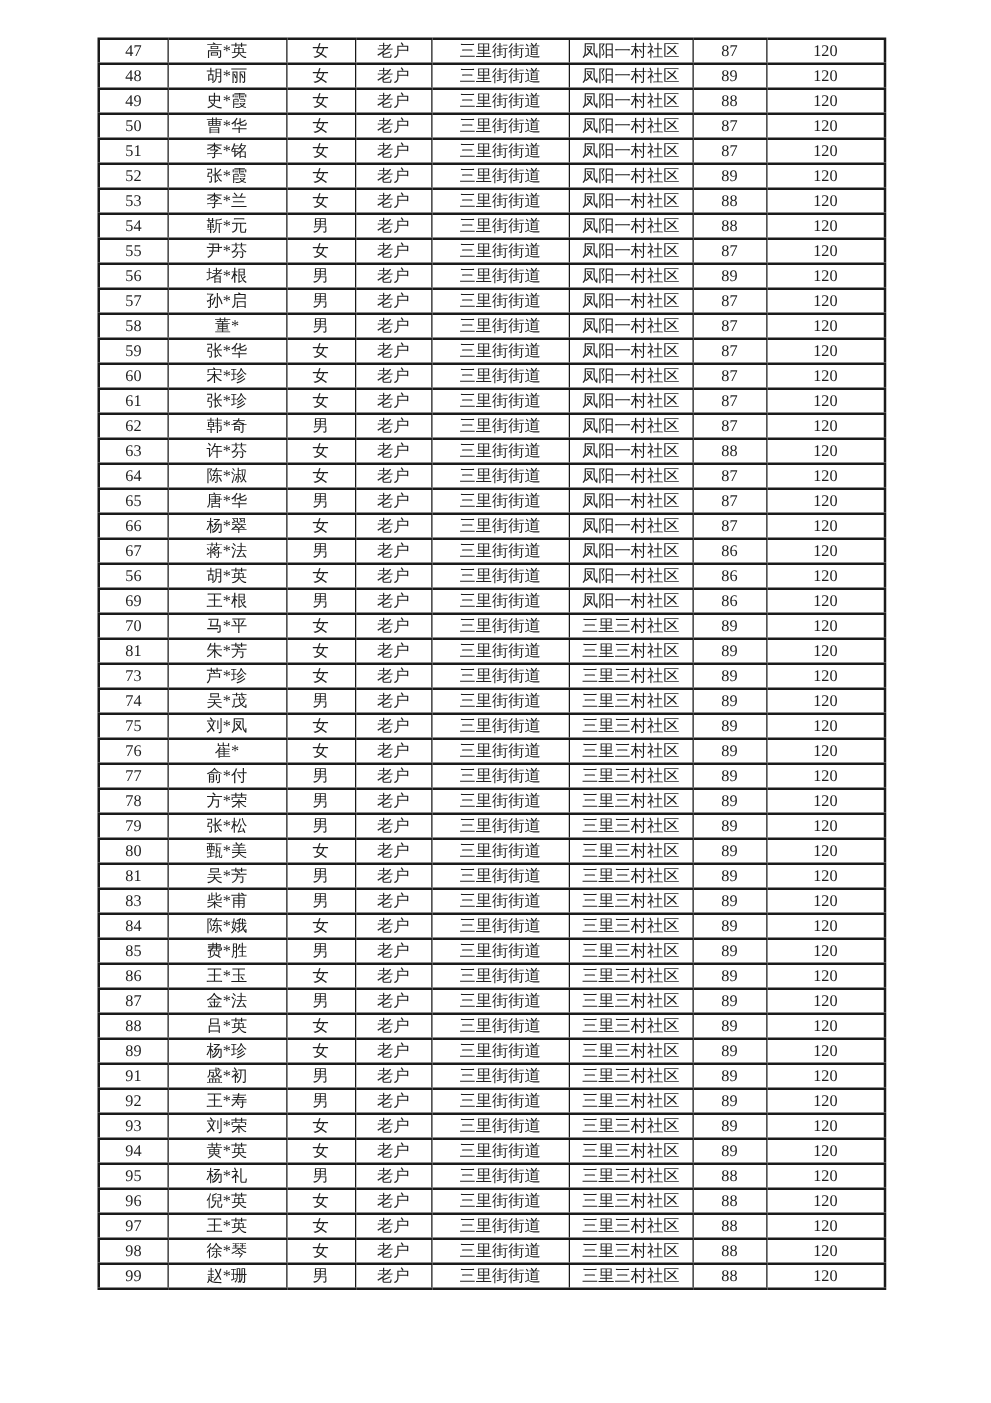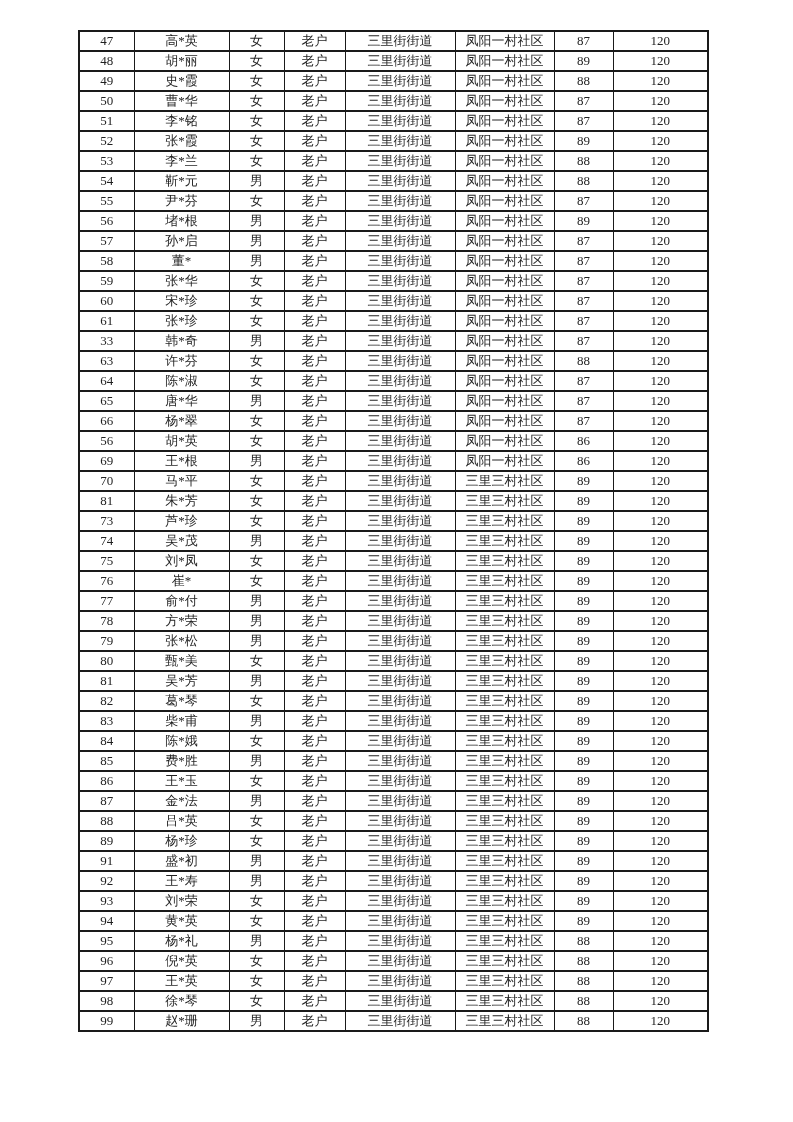--- a/index.html
+++ b/index.html
@@ -208,21 +208,21 @@
     <td>61</td>
     <td>张*珍</td>
     <td>女</td>
     <td>老户</td>
     <td>三里街街道</td>
     <td>凤阳一村社区</td>
     <td>87</td>
     <td>120</td>
   </tr>
         <tr>
-    <td>33</td>
+    <td>62</td>
     <td>韩*奇</td>
     <td>男</td>
     <td>老户</td>
     <td>三里街街道</td>
     <td>凤阳一村社区</td>
     <td>87</td>
     <td>120</td>
   </tr>
         <tr>
     <td>63</td>
@@ -258,20 +258,30 @@
     <td>66</td>
     <td>杨*翠</td>
     <td>女</td>
     <td>老户</td>
     <td>三里街街道</td>
     <td>凤阳一村社区</td>
     <td>87</td>
     <td>120</td>
   </tr>
         <tr>
+    <td>67</td>
+    <td>蒋*法</td>
+    <td>男</td>
+    <td>老户</td>
+    <td>三里街街道</td>
+    <td>凤阳一村社区</td>
+    <td>86</td>
+    <td>120</td>
+  </tr>
+        <tr>
     <td>56</td>
     <td>胡*英</td>
     <td>女</td>
     <td>老户</td>
     <td>三里街街道</td>
     <td>凤阳一村社区</td>
     <td>86</td>
     <td>120</td>
   </tr>
         <tr>
@@ -381,30 +391,20 @@
     <td>老户</td>
     <td>三里街街道</td>
     <td>三里三村社区</td>
     <td>89</td>
     <td>120</td>
   </tr>
         <tr>
     <td>81</td>
     <td>吴*芳</td>
     <td>男</td>
-    <td>老户</td>
-    <td>三里街街道</td>
-    <td>三里三村社区</td>
-    <td>89</td>
-    <td>120</td>
-  </tr>
-        <tr>
-    <td>82</td>
-    <td>葛*琴</td>
-    <td>女</td>
     <td>老户</td>
     <td>三里街街道</td>
     <td>三里三村社区</td>
     <td>89</td>
     <td>120</td>
   </tr>
         <tr>
     <td>83</td>
     <td>柴*甫</td>
     <td>男</td>

